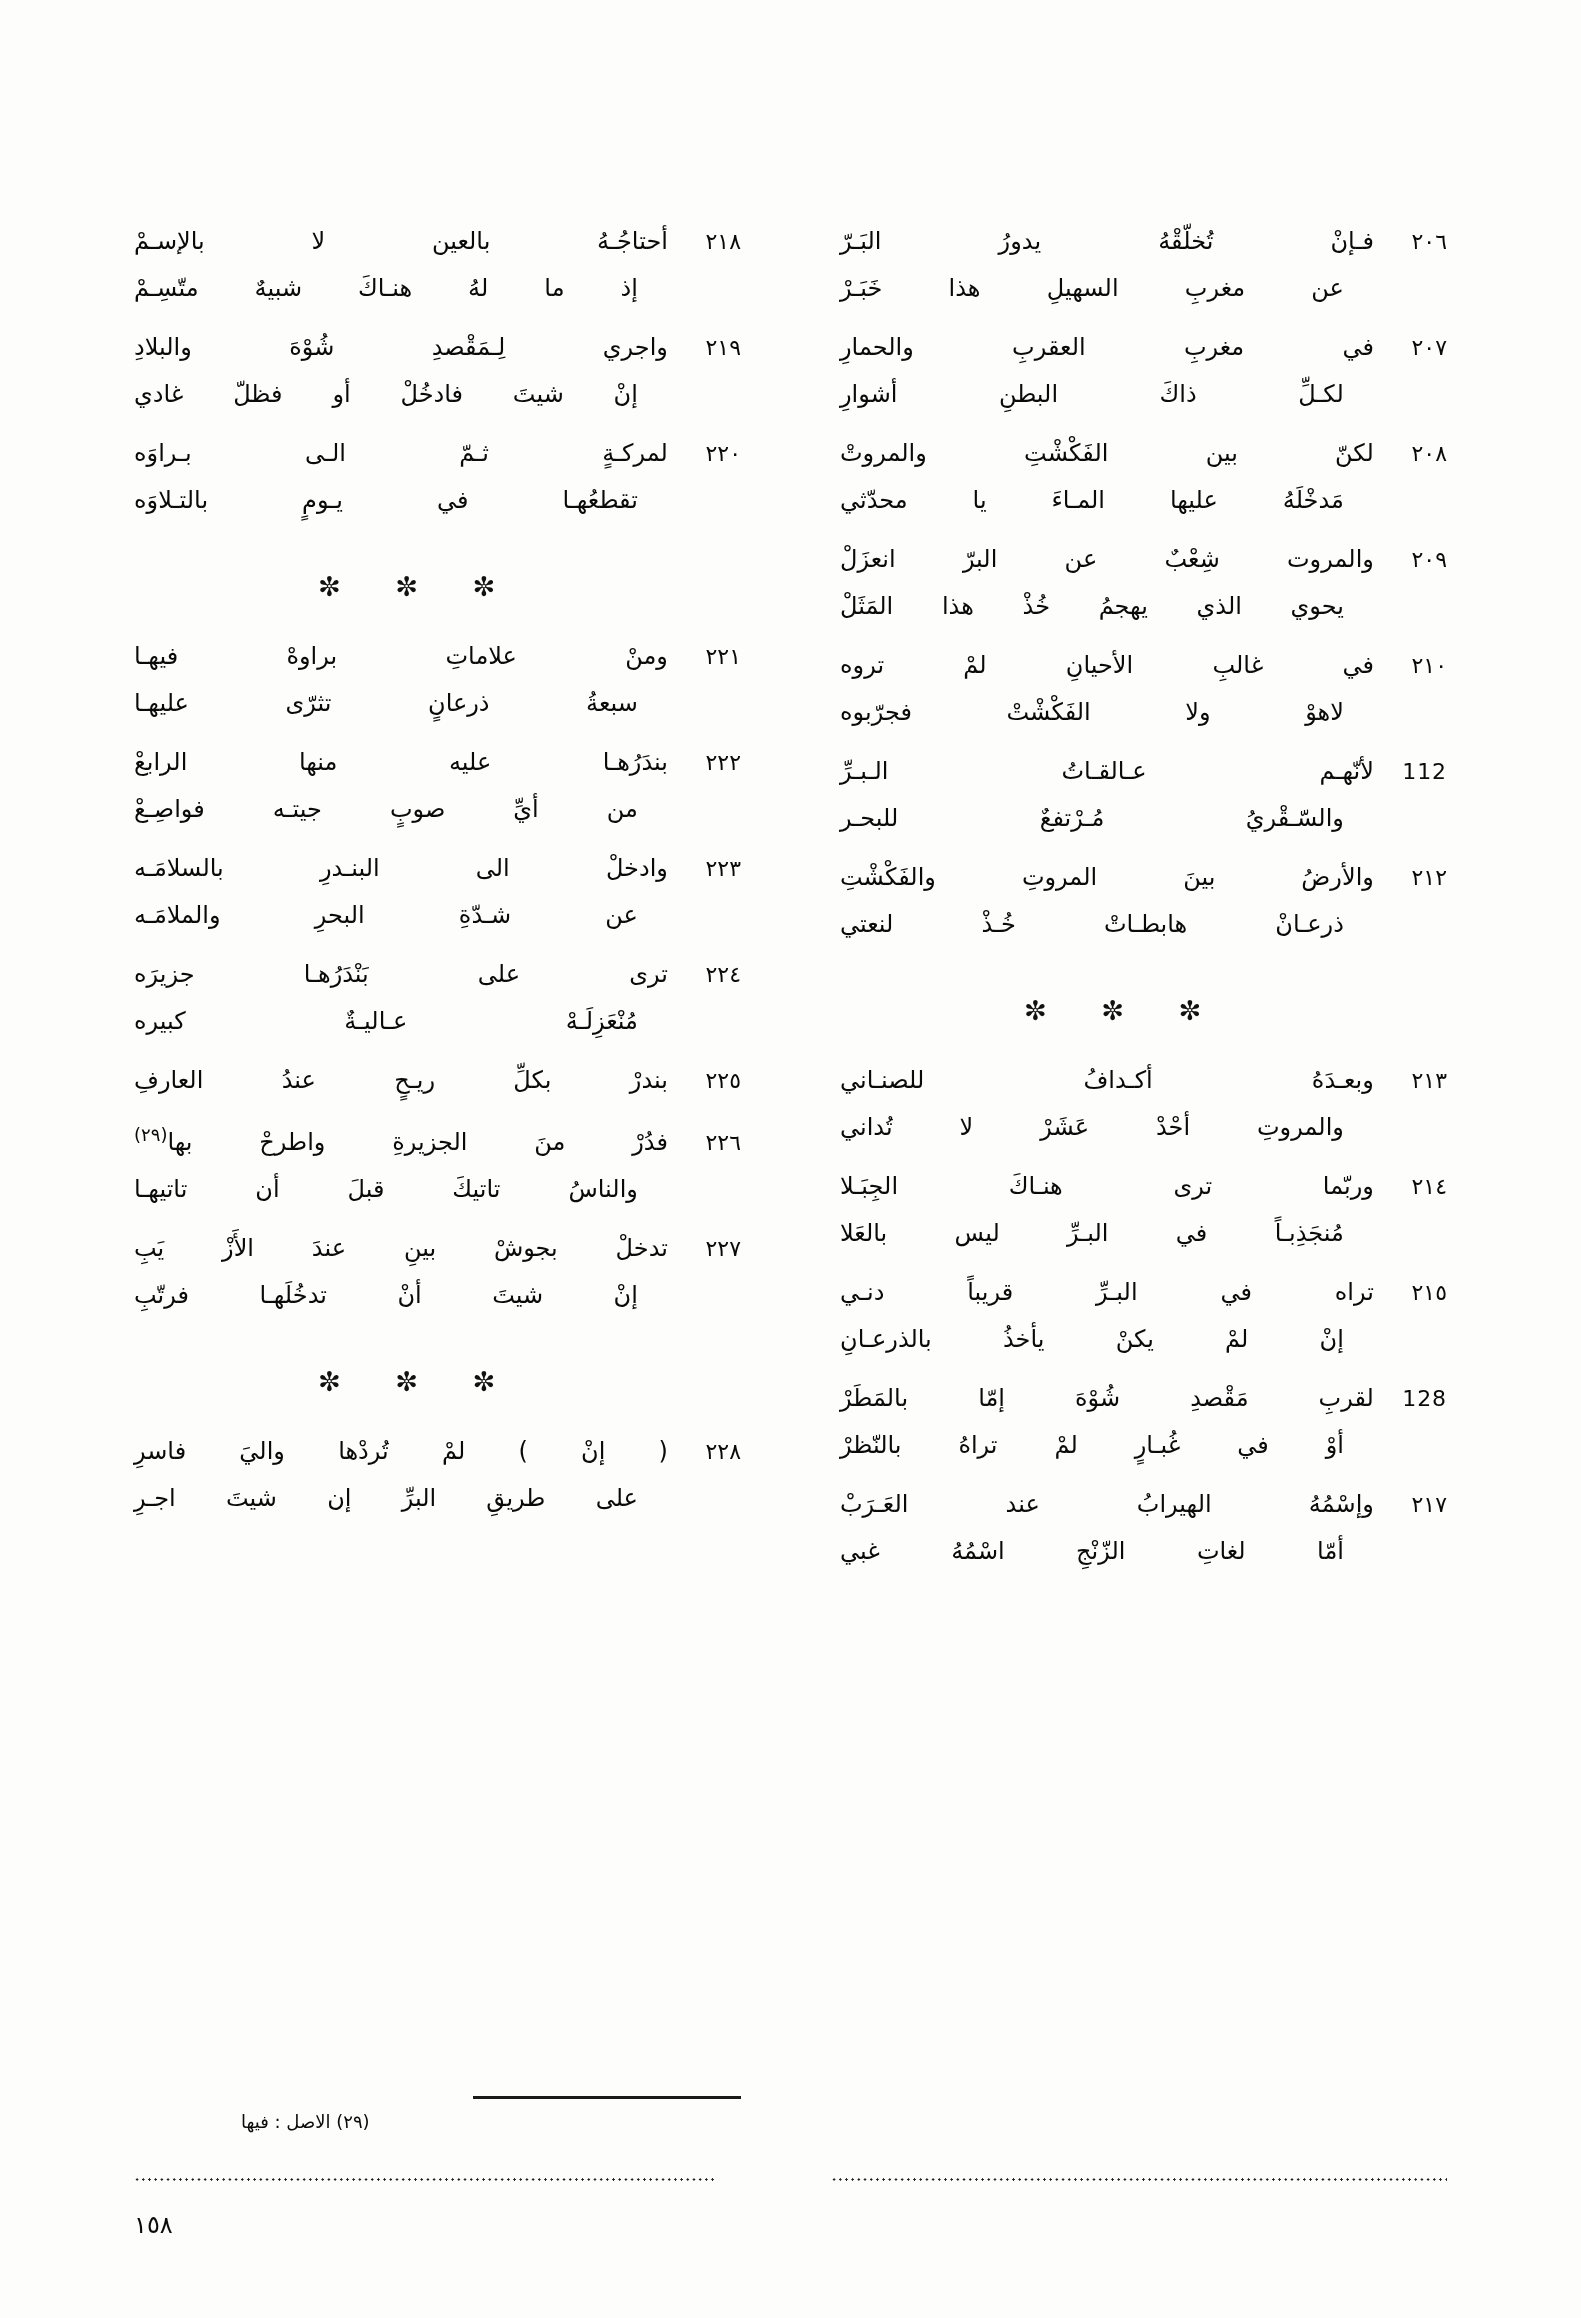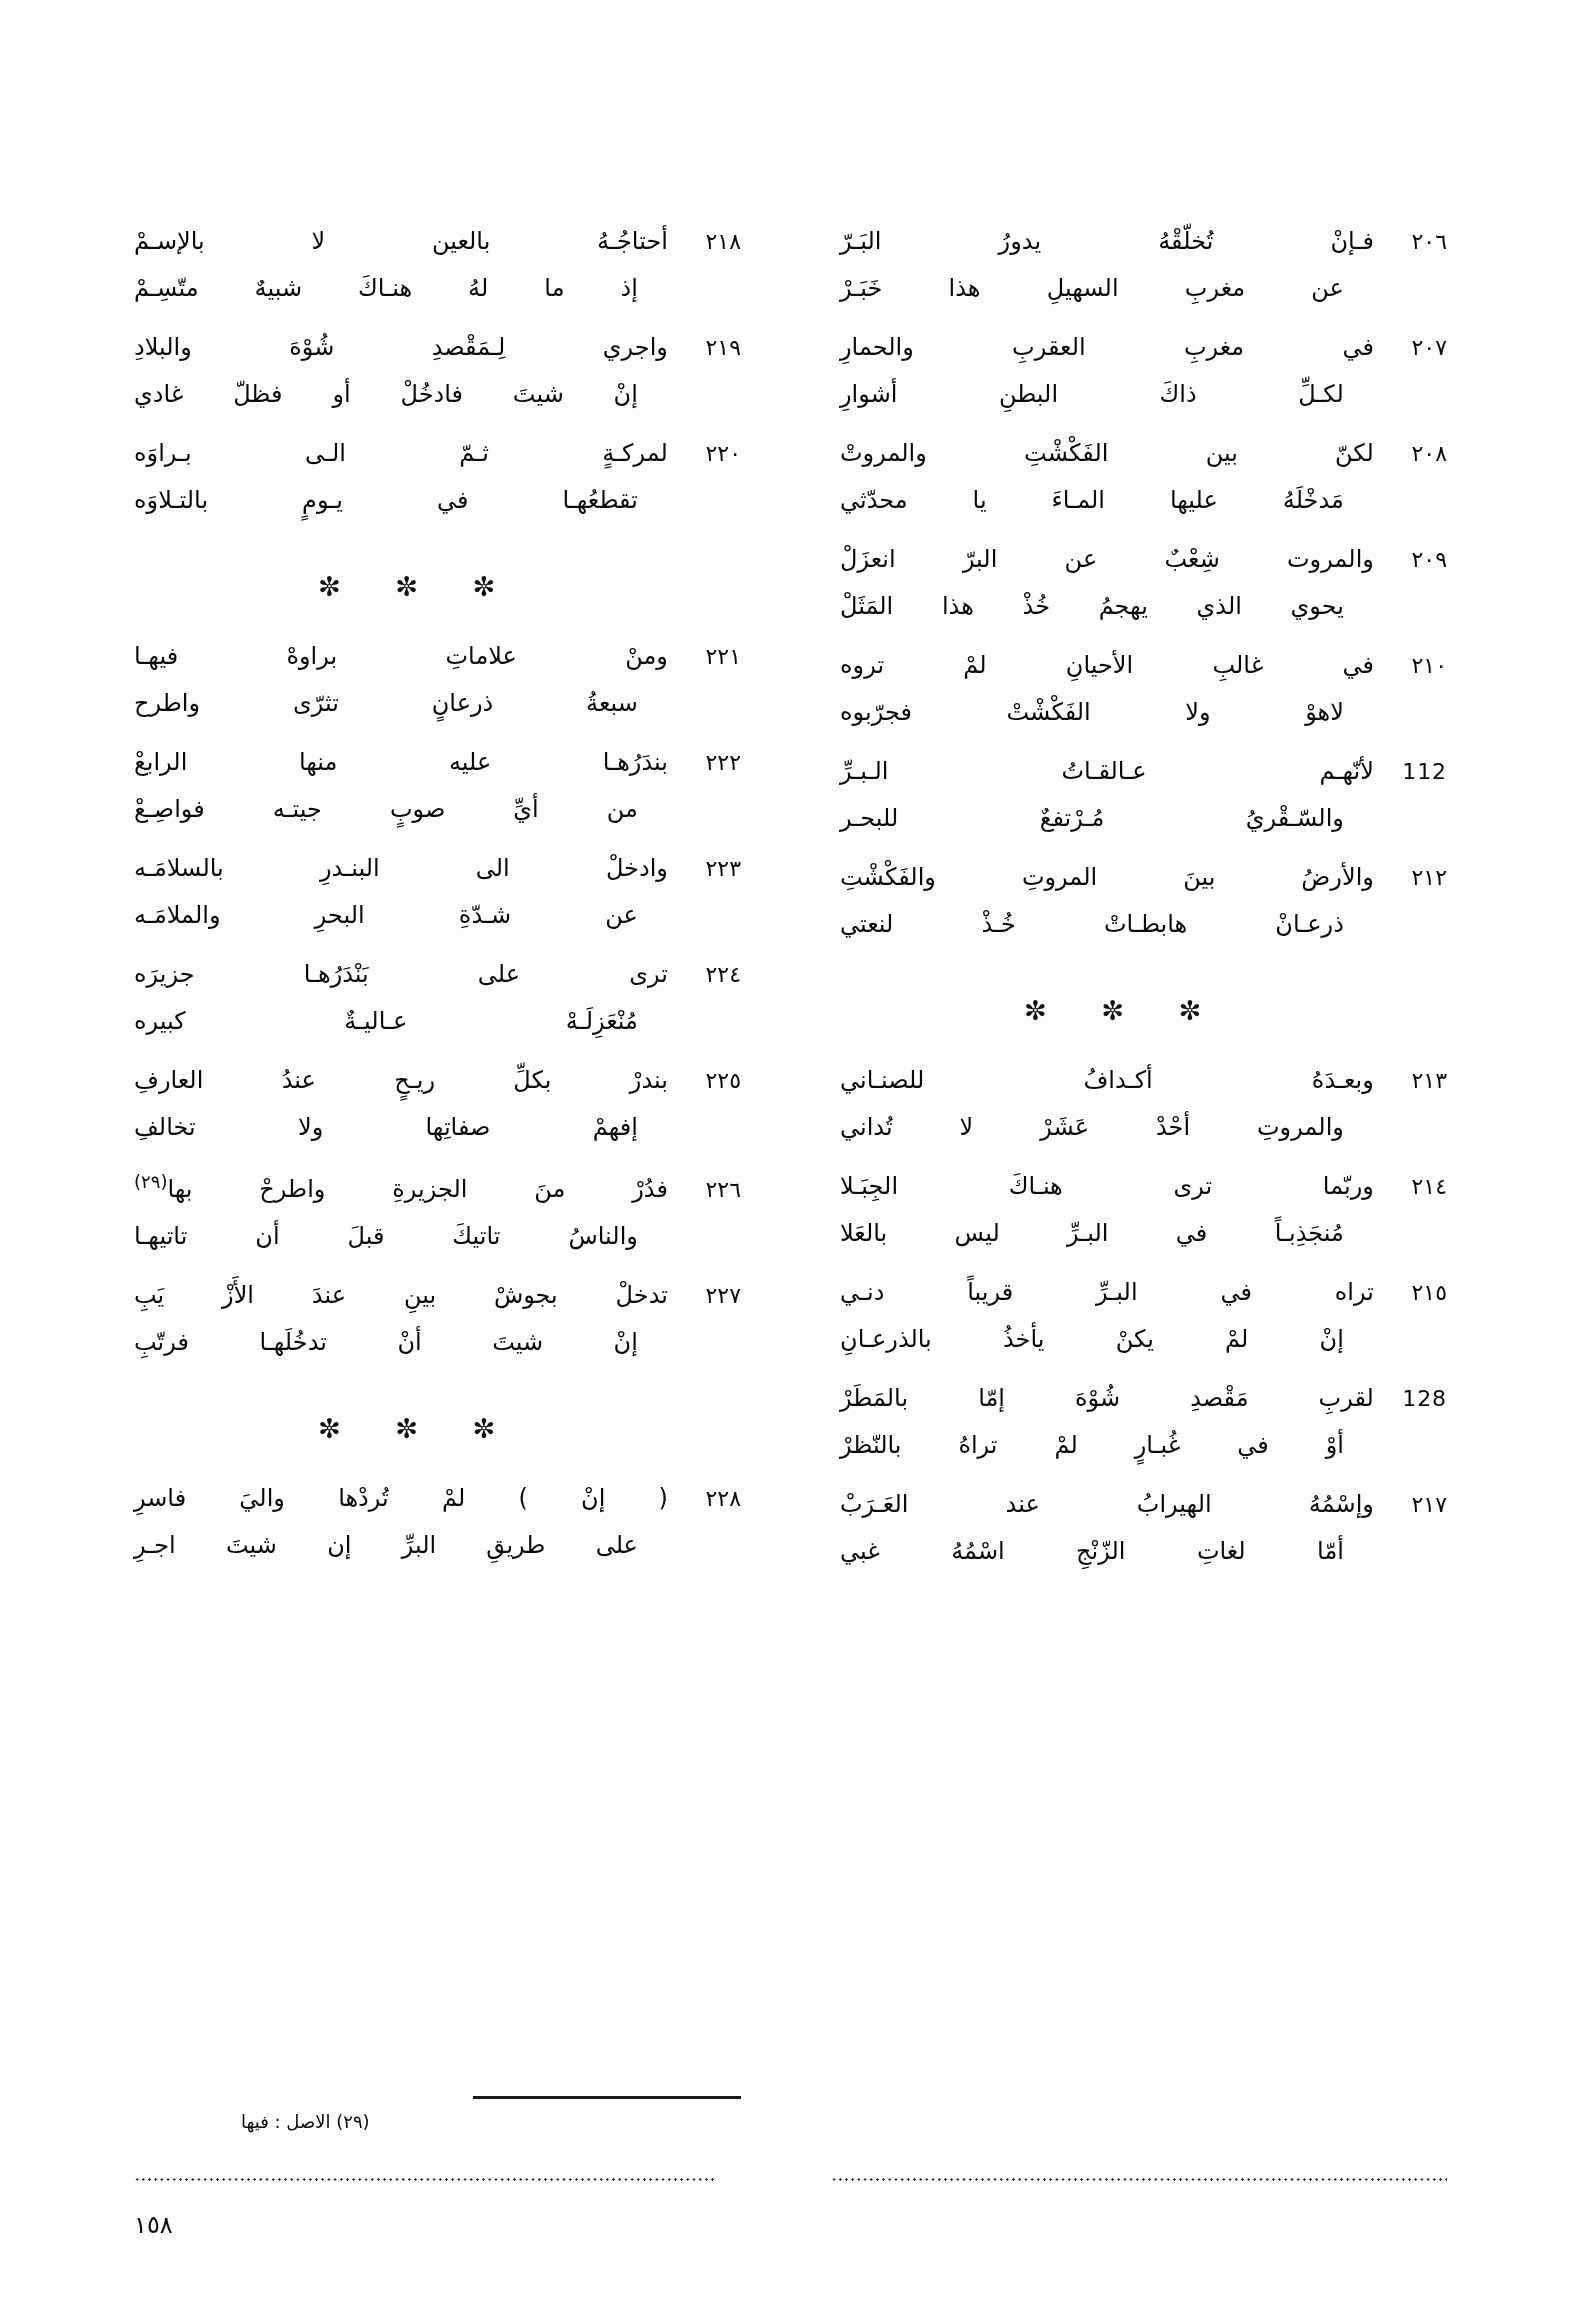--- a/index.html
+++ b/index.html
@@ -324,21 +324,21 @@
 
       <div class="divider-stars">✼ ✼ ✼</div>
 
       <div class="verse">
         <div class="verse-line">
           <span class="verse-num">٢٢١</span>
           <span class="hemistich">ومنْ علاماتِ براوهْ فيهـا</span>
         </div>
         <div class="verse-line second">
           <span class="verse-num">٠٠٠</span>
-          <span class="hemistich">سبعةُ ذرعانٍ تثرّى واطرح</span>
+          <span class="hemistich">سبعةُ ذرعانٍ تثرّى عليهـا</span>
         </div>
       </div>
 
       <div class="verse">
         <div class="verse-line">
           <span class="verse-num">٢٢٢</span>
           <span class="hemistich">بندَرُهـا عليه منها الرابعْ</span>
         </div>
         <div class="verse-line second">
           <span class="verse-num">٠٠٠</span>
@@ -365,24 +365,20 @@
         <div class="verse-line second">
           <span class="verse-num">٠٠٠</span>
           <span class="hemistich">مُنْعَزِلَـهْ عـاليـةٌ كبيره</span>
         </div>
       </div>
 
       <div class="verse">
         <div class="verse-line">
           <span class="verse-num">٢٢٥</span>
           <span class="hemistich">بندرْ بكلِّ ريـحٍ عندُ العارفِ</span>
-        </div>
-        <div class="verse-line second">
-          <span class="verse-num">٠٠٠</span>
-          <span class="hemistich">إفهمْ صفاتِها ولا تخالفِ</span>
         </div>
       </div>
 
       <div class="verse">
         <div class="verse-line">
           <span class="verse-num">٢٢٦</span>
           <span class="hemistich"><span>فدُرْ منَ الجزيرةِ واطرحْ بها</span><span class="sup">(٢٩)</span></span>
         </div>
         <div class="verse-line second">
           <span class="verse-num">٠٠٠</span>

